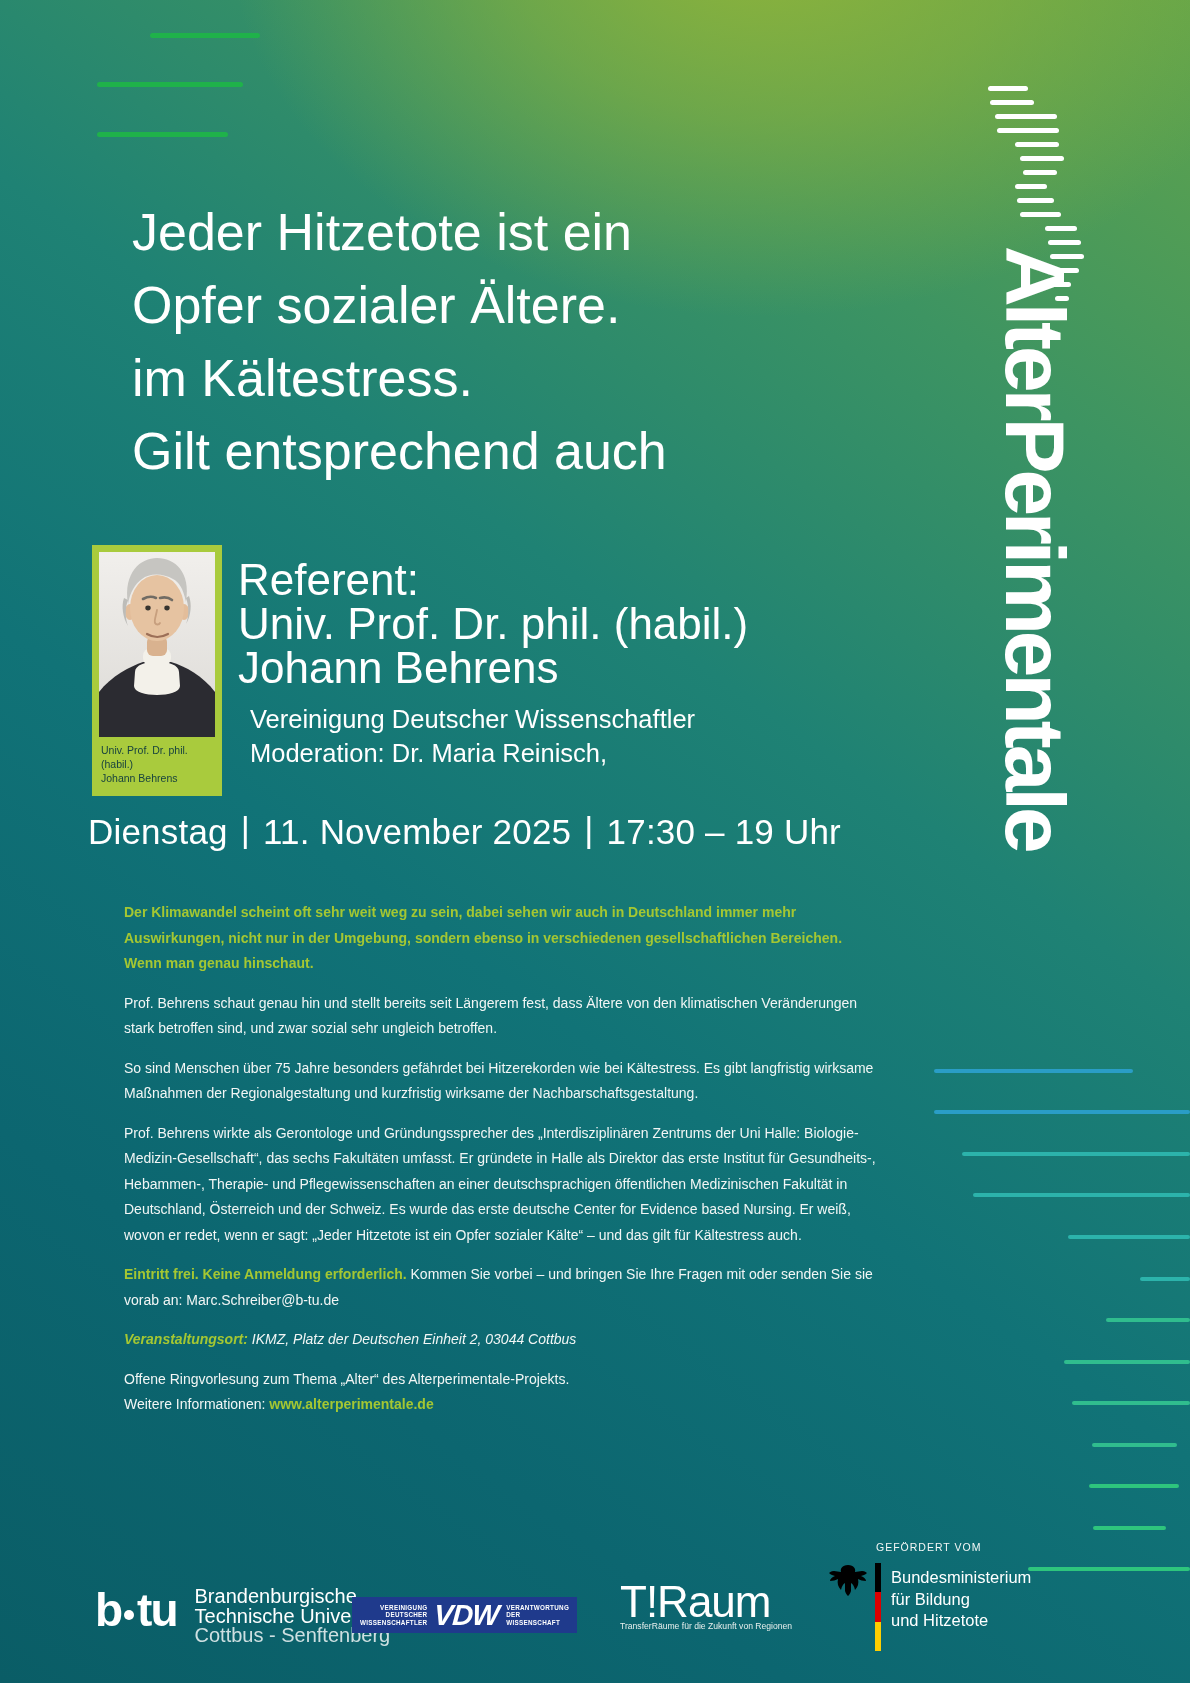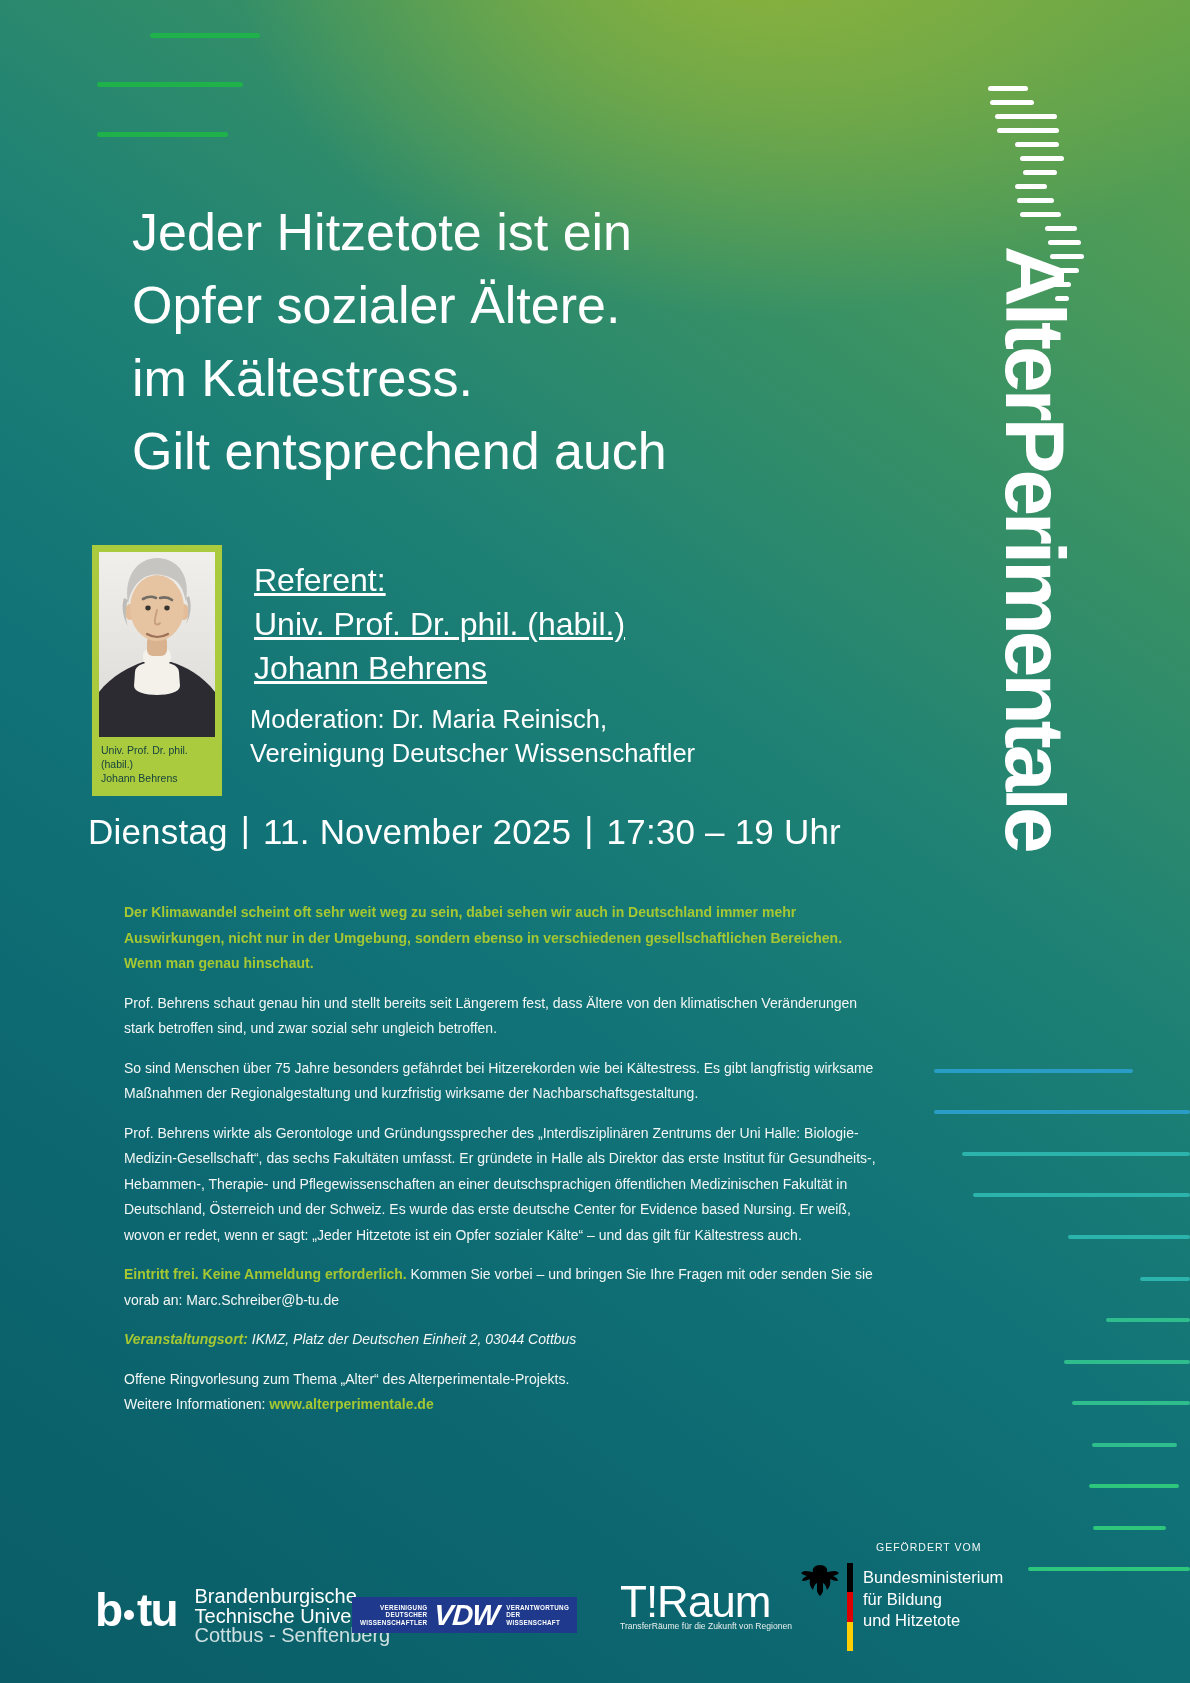--- a/index.html
+++ b/index.html
@@ -34,21 +34,21 @@
   
   .photo-frame{
     position:absolute;left:92px;top:545px;width:130px;
     background:var(--photo_frame,#a9cb3d);
     border:7px solid var(--photo_frame,#a9cb3d);
     box-sizing:border-box;
   }
   .photo-frame svg{display:block;}
   .photo-caption{padding:6px 2px 4px;font-size:10.5px;line-height:14px;color:#17423e;}
   
-  .referent{position:absolute;left:254px;top:558px;font-size:32px;line-height:44px;font-weight:400;text-decoration:underline;}
+  .referent{position:absolute;left:238px;top:558px;font-size:44px;line-height:44px;font-weight:400;}
   .moderation{position:absolute;left:250px;top:702px;font-size:25.5px;line-height:34px;font-weight:400;}
   
   .daterow{position:absolute;left:88px;top:812px;font-size:35px;font-weight:400;letter-spacing:.2px;}
   .daterow .sep{font-weight:300;margin:0 13px;position:relative;top:-2px;}
   
   .body-col{position:absolute;left:105px;top:900px;width:752px;font-size:14px;line-height:25.5px;color:#f2f6f5;margin-left:19px;}
   .body-col p{margin:0 0 14px;}
   .g{color:var(--accent_green,#a4c732);font-weight:700;}
   .mt1{margin-top:4px;}
   .mt2{margin-top:8px;font-style:italic;}
@@ -61,21 +61,21 @@
   .btu-text{font-size:20px;line-height:19.5px;padding-top:3px;}
   .btu-text .dim{opacity:.8;}
   .vdw{position:absolute;left:352px;top:1597px;height:36px;display:flex;align-items:center;gap:7px;
        background:var(--vdw_blue,#1f3a8c);padding:0 8px;}
   .vdw .small{font-size:6.3px;line-height:7.4px;font-weight:700;letter-spacing:.3px;}
   .vdw .r{text-align:right;}
   .vdw .big{font-size:29px;font-weight:700;font-style:italic;letter-spacing:-1px;transform:skewX(-4deg);}
   .traum{position:absolute;left:620px;top:1584px;}
   .traum .big{font-size:44px;font-weight:400;letter-spacing:-1px;line-height:36px;}
   .traum .tag{font-size:8.6px;margin-top:1px;color:#e9f0ee;}
-  .bmbf{position:absolute;left:800px;top:1563px;display:flex;align-items:flex-start;}
+  .bmbf{position:absolute;left:828px;top:1563px;display:flex;align-items:flex-start;}
   .flag{width:6px;height:88px;margin:0 10px 0 7px;display:flex;flex-direction:column;}
   .flag span{flex:1;}
   .bmbf-text{font-size:16.5px;line-height:21.5px;padding-top:4px;}
 </style>
 </head>
 <body>
 
 <div class="poster">
 
   <div class="dash" style="left:150px;top:33px;width:110px;"></div>
@@ -167,22 +167,22 @@
       <div>Johann Behrens</div>
     </figcaption>
   </figure>
 
   <div class="referent">
     <div>Referent:</div>
     <div>Univ. Prof. Dr. phil. (habil.)</div>
     <div>Johann Behrens</div>
   </div>
   <div class="moderation">
+    <div>Vereinigung Deutscher Wissenschaftler</div>
     <div>Moderation: Dr. Maria Reinisch,</div>
-    <div>Vereinigung Deutscher Wissenschaftler</div>
   </div>
 
   <div class="daterow">
     <span>Dienstag</span><span class="sep">|</span><span>11. November 2025</span><span class="sep">|</span><span>17:30 – 19 Uhr</span>
   </div>
 
   <div class="body-col">
     <p class="g">Der Klimawandel scheint oft sehr weit weg zu sein, dabei sehen wir auch in Deutschland immer mehr Auswirkungen, nicht nur in der Umgebung, sondern ebenso in verschiedenen gesellschaftlichen Bereichen. Wenn man genau hinschaut.</p>
     <p>Prof. Behrens schaut genau hin und stellt bereits seit Längerem fest, dass Ältere von den klimatischen Veränderungen stark betroffen sind, und zwar sozial sehr ungleich betroffen.</p>
     <p>So sind Menschen über 75 Jahre besonders gefährdet bei Hitzerekorden wie bei Kältestress. Es gibt langfristig wirksame Maßnahmen der Regionalgestaltung und kurzfristig wirksame der Nachbarschaftsgestaltung.</p>

